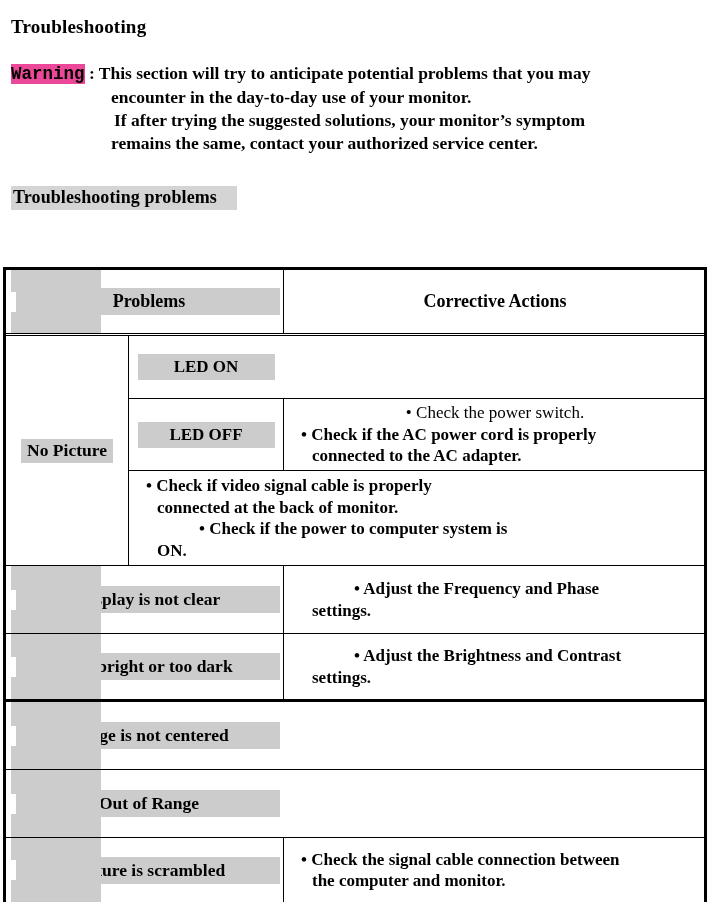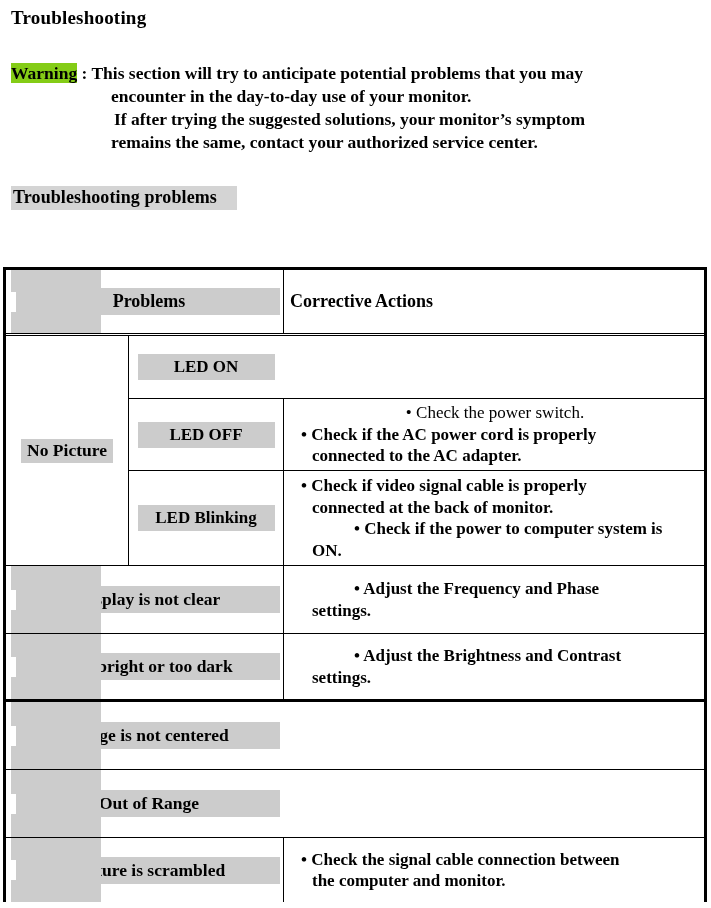--- a/index.html
+++ b/index.html
@@ -19,38 +19,39 @@
   .page {
     position: relative;
     width: 711px;
     height: 908px;
   }
 
   
   .doc-title {
     position: absolute;
     left: 11px;
-    top: 7px;
+    top: 16px;
     font-size: 19px;
     font-weight: bold;
     letter-spacing: 0.2px;
   }
 
   .warning-block {
     position: absolute;
     left: 11px;
     top: 62px;
     width: 690px;
     font-size: 17.5px;
     font-weight: bold;
     line-height: 23px;
   }
   .warn-line1 { white-space: nowrap; }
   .hl {
-    background: #84cc16;
+    background: #ec4899;
+    font-family: Liberation Mono, monospace;
   }
   .warn-indent {
     display: block;
     padding-left: 100px;
     white-space: nowrap;
   }
   .warn-indent2 {
     display: block;
     padding-left: 103px;
     white-space: nowrap;
@@ -186,21 +187,21 @@
     box-sizing: border-box;
     text-align: center;
     padding: 2px 0 3px 0;
     line-height: 22px;
     white-space: nowrap;
     margin-left: 9px;
   }
   .hdr-action {
     font-size: 18px;
     font-weight: bold;
-    text-align: left;
+    text-align: center;
     width: 100%;
   }
   .cell-action.center-hdr {
     align-items: center;
   }
 
   
   .artifact {
     position: absolute;
     left: 5px;
@@ -301,23 +302,20 @@
             <span class="lbl-led">LED OFF</span>
           </div>
           <div class="cell-action">
             <div class="act-center">• Check the power switch.</div>
             <div class="act-hang">• Check if the AC power cord is properly</div>
             <div class="act-line pad-l">connected to the AC adapter.</div>
           </div>
         </div>
 
         <div class="group-subrow" style="height:95px;">
-          <div class="cell-led">
-            <span class="lbl-led">LED Blinking</span>
-          </div>
           <div class="cell-action">
             <div class="act-hang">• Check if video signal cable is properly</div>
             <div class="act-line pad-l">connected at the back of monitor.</div>
             <div class="act-indent">• Check if the power to computer system is</div>
             <div class="act-line pad-l">ON.</div>
           </div>
         </div>
 
       </div>
     </div>

